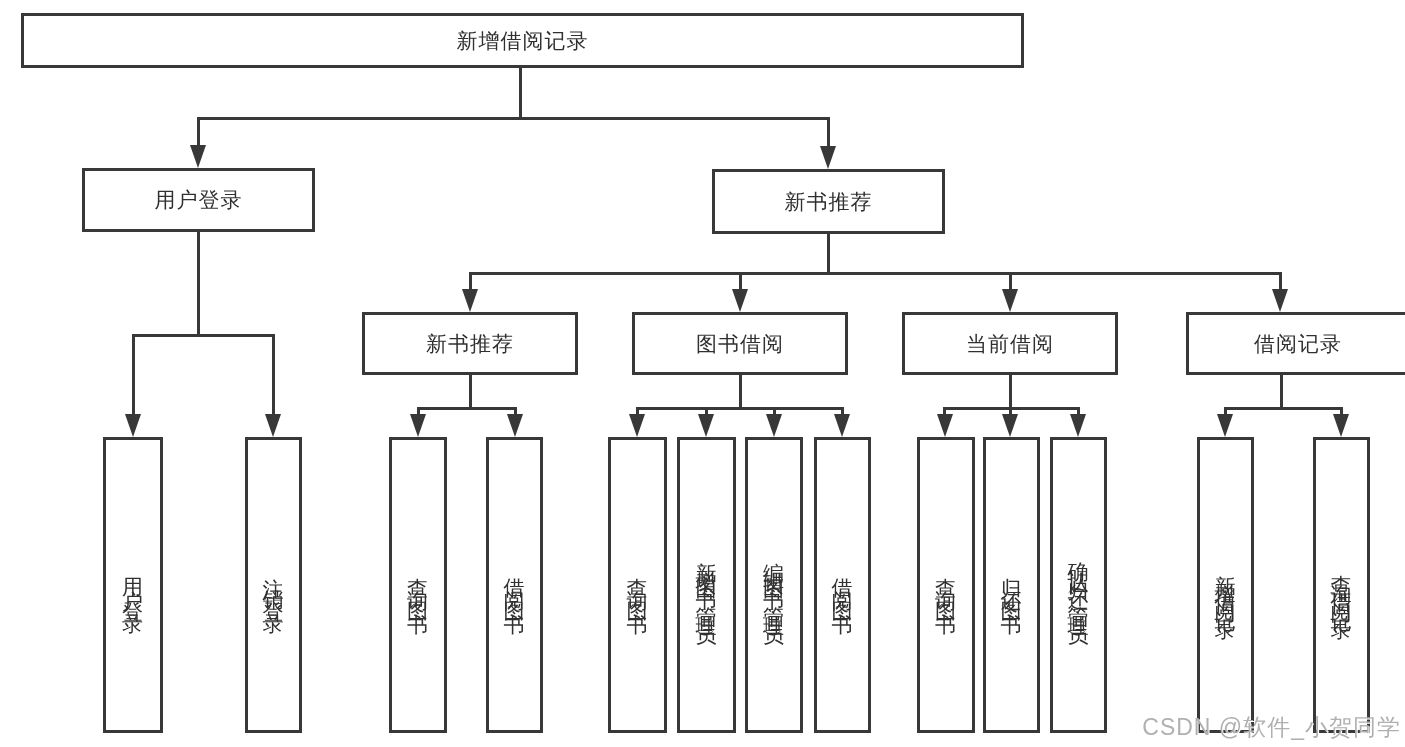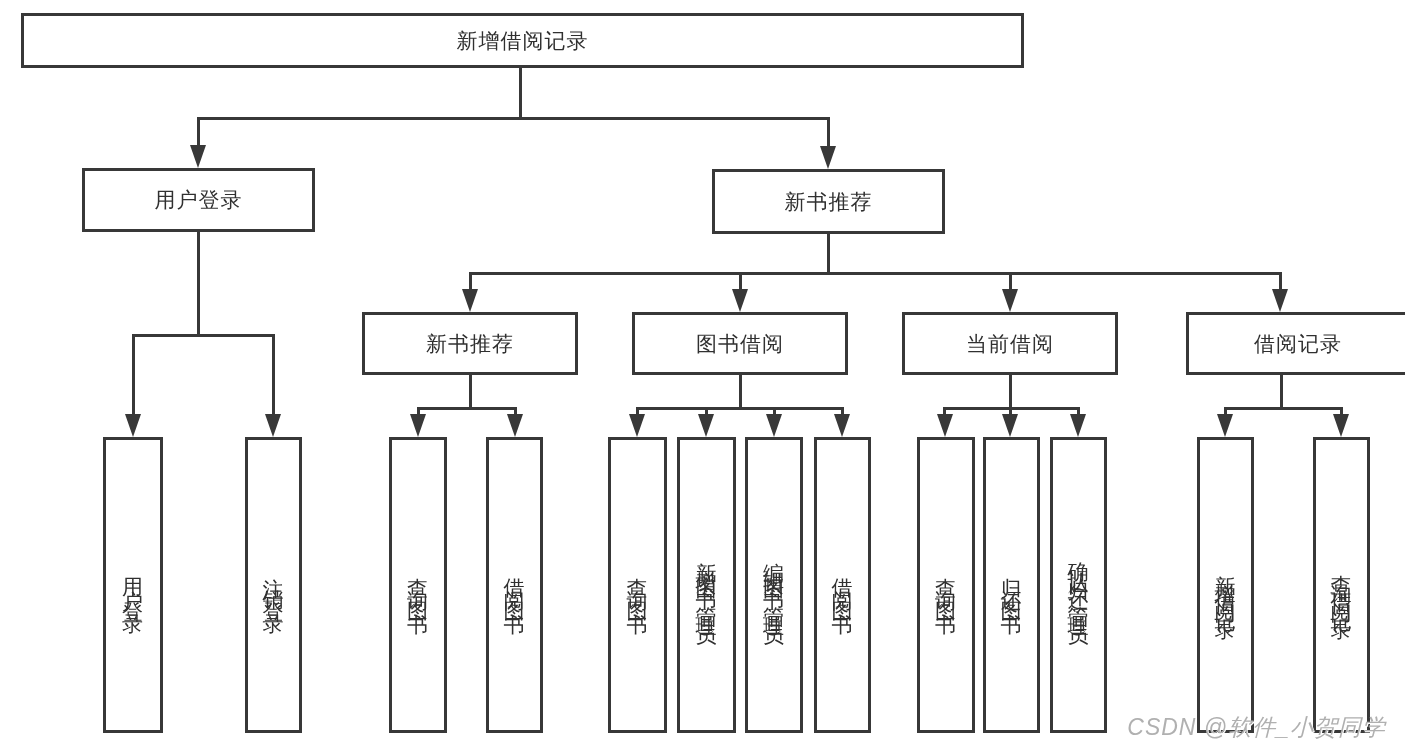--- a/index.html
+++ b/index.html
@@ -49,26 +49,25 @@
   .vl{position:absolute;width:3px;background:var(--line);}
   .hl{position:absolute;height:3px;background:var(--line);}
   .arrow{
     position:absolute;width:0;height:0;
     border-left:8px solid transparent;
     border-right:8px solid transparent;
     border-top:23px solid var(--line);
   }
   .watermark{
     position:absolute;
-    right:19px;bottom:4px;
+    right:4px;bottom:4px;
     font-size:23px;
     color:var(--watermark);
     letter-spacing:1px;
     text-shadow:1px 1px 0 #ffffff;
-    font-style:italic;
   }
 </style>
 </head>
 <body>
 
 <div id="canvas">
 
   <div class="node" style="left:21px;top:13px;width:1003px;height:55px">
     <span>新增借阅记录</span>
   </div>

